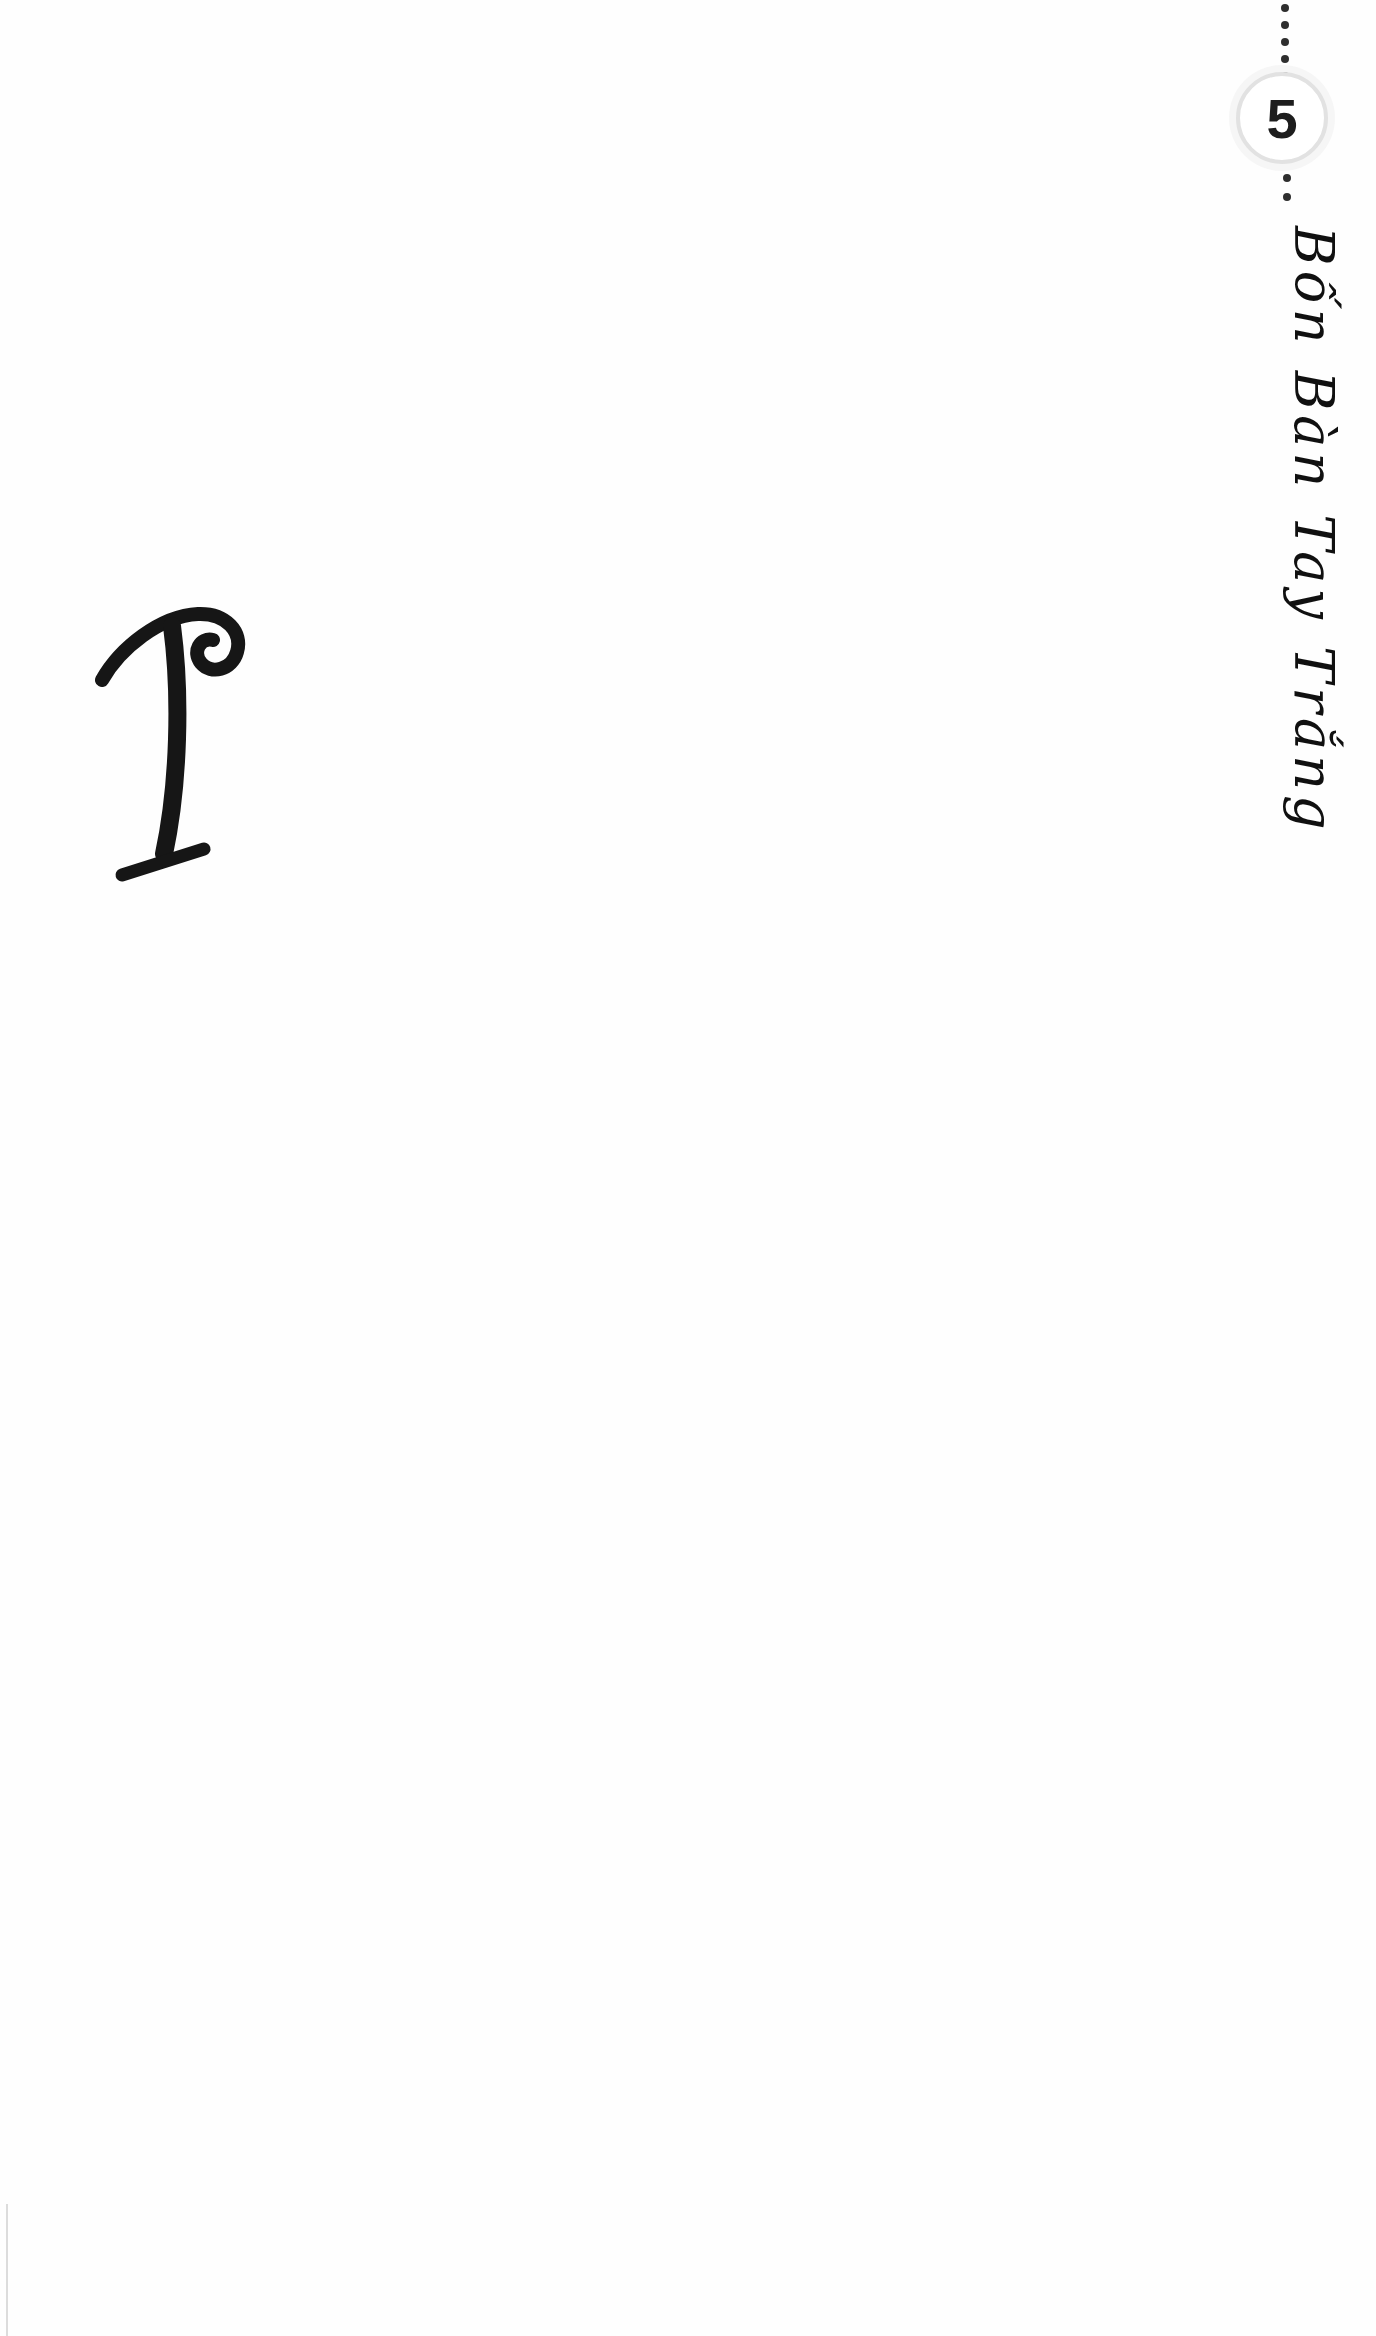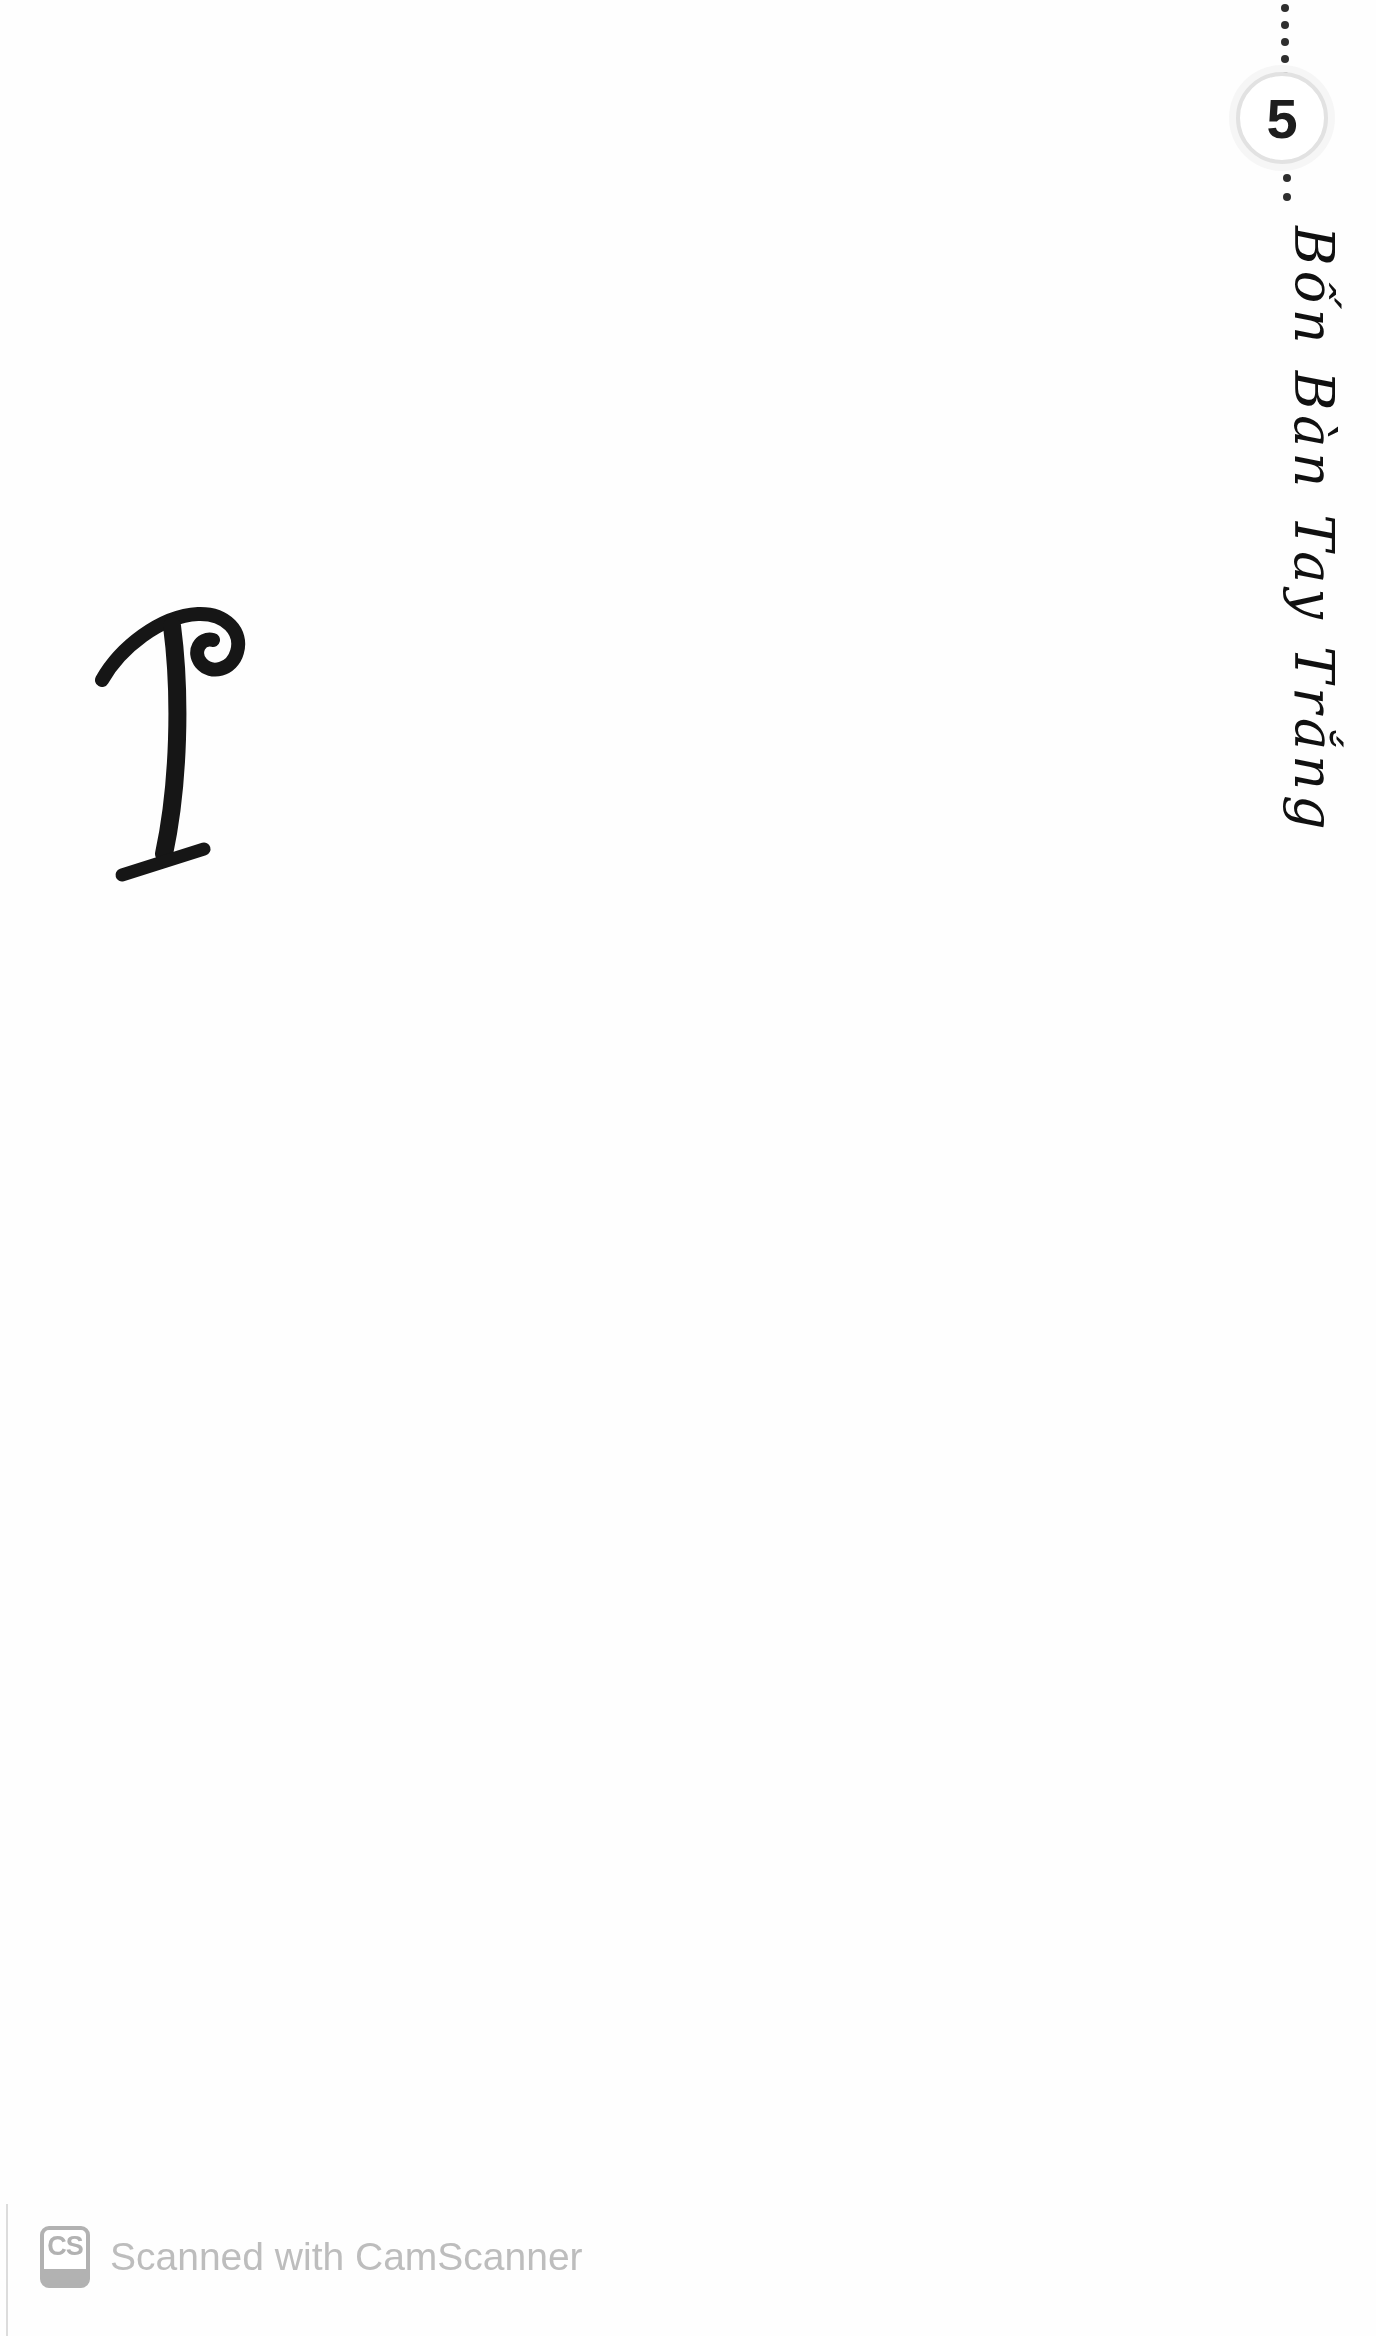--- a/index.html
+++ b/index.html
@@ -98,22 +98,15 @@
       <div class="bodyline justify"></div>
       <div class="bodyline justify"></div>
       <div class="bodyline justify"></div>
       <div class="bodyline"></div>
       <div class="bodyline para-indent"></div>
       <div class="bodyline justify para-indent"></div>
       <div class="bodyline justify"></div>
       <div class="bodyline justify"></div>
     </div>
 
-  <div class="footer">
-    <div class="cs-icon">
-      <span class="cs-icon-letters">CS</span>
-      <span class="cs-icon-bar"></span>
-    </div>
-    <span class="watermark">Scanned with CamScanner</span>
-  </div>
 
   <div class="scan-edge"></div>
 </div>
 
 </body></html>

